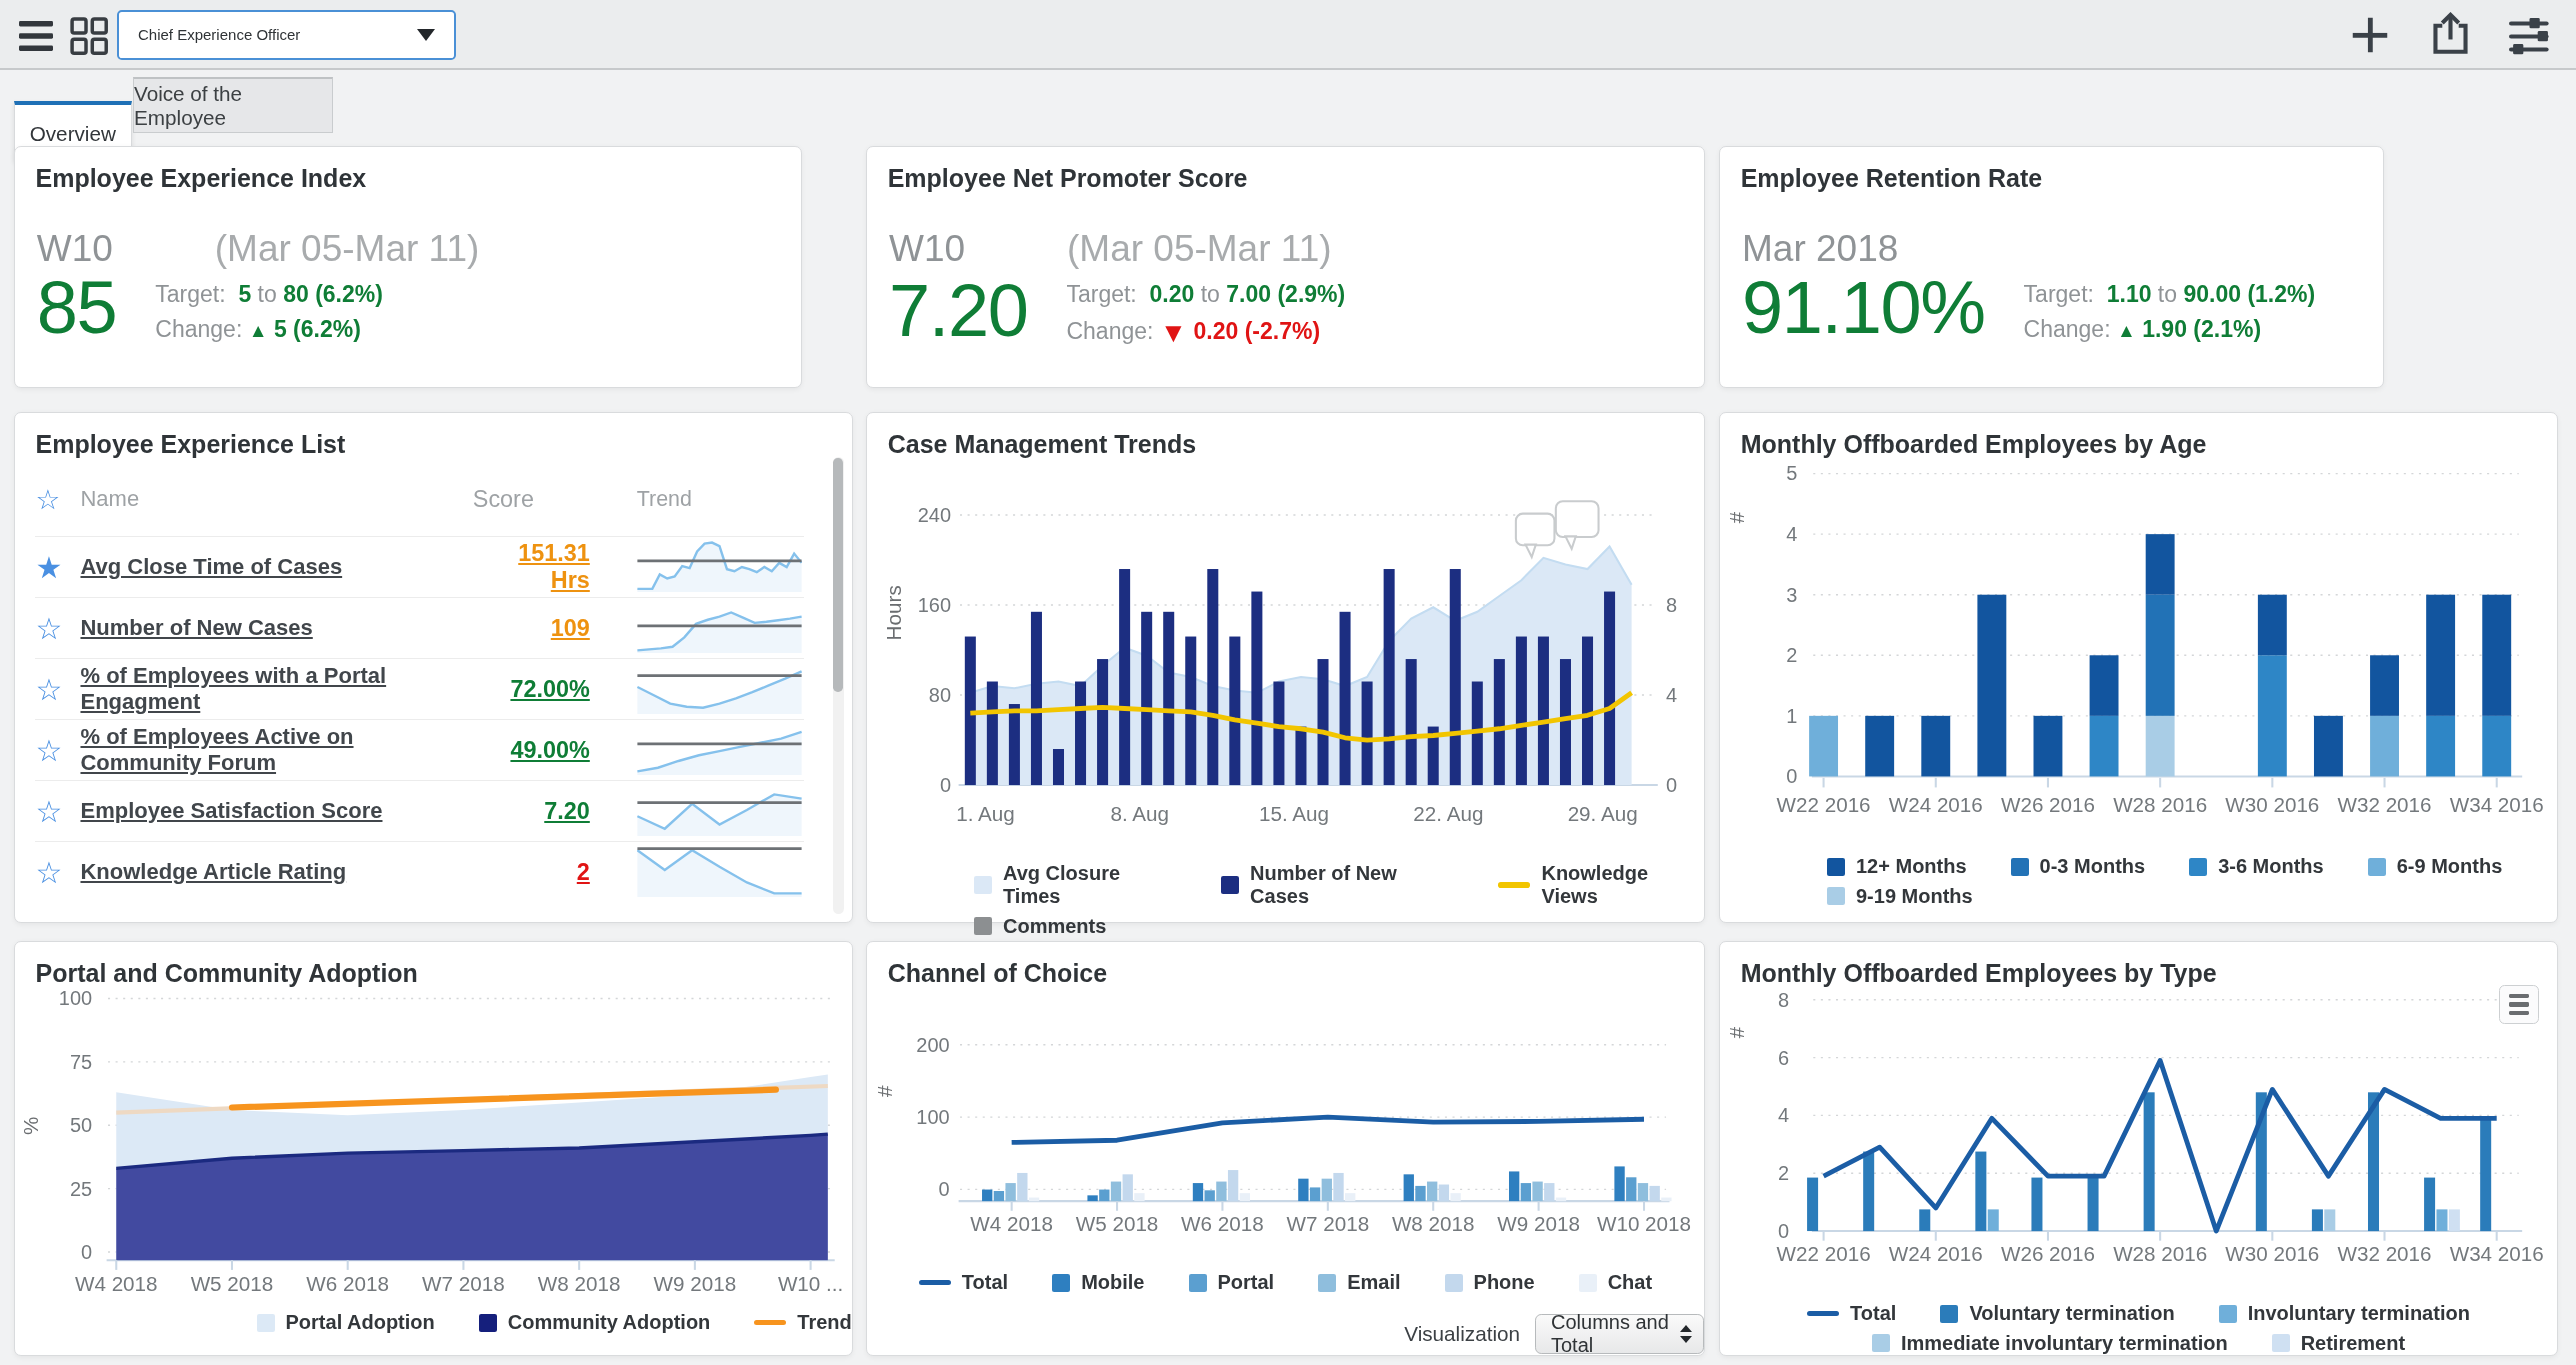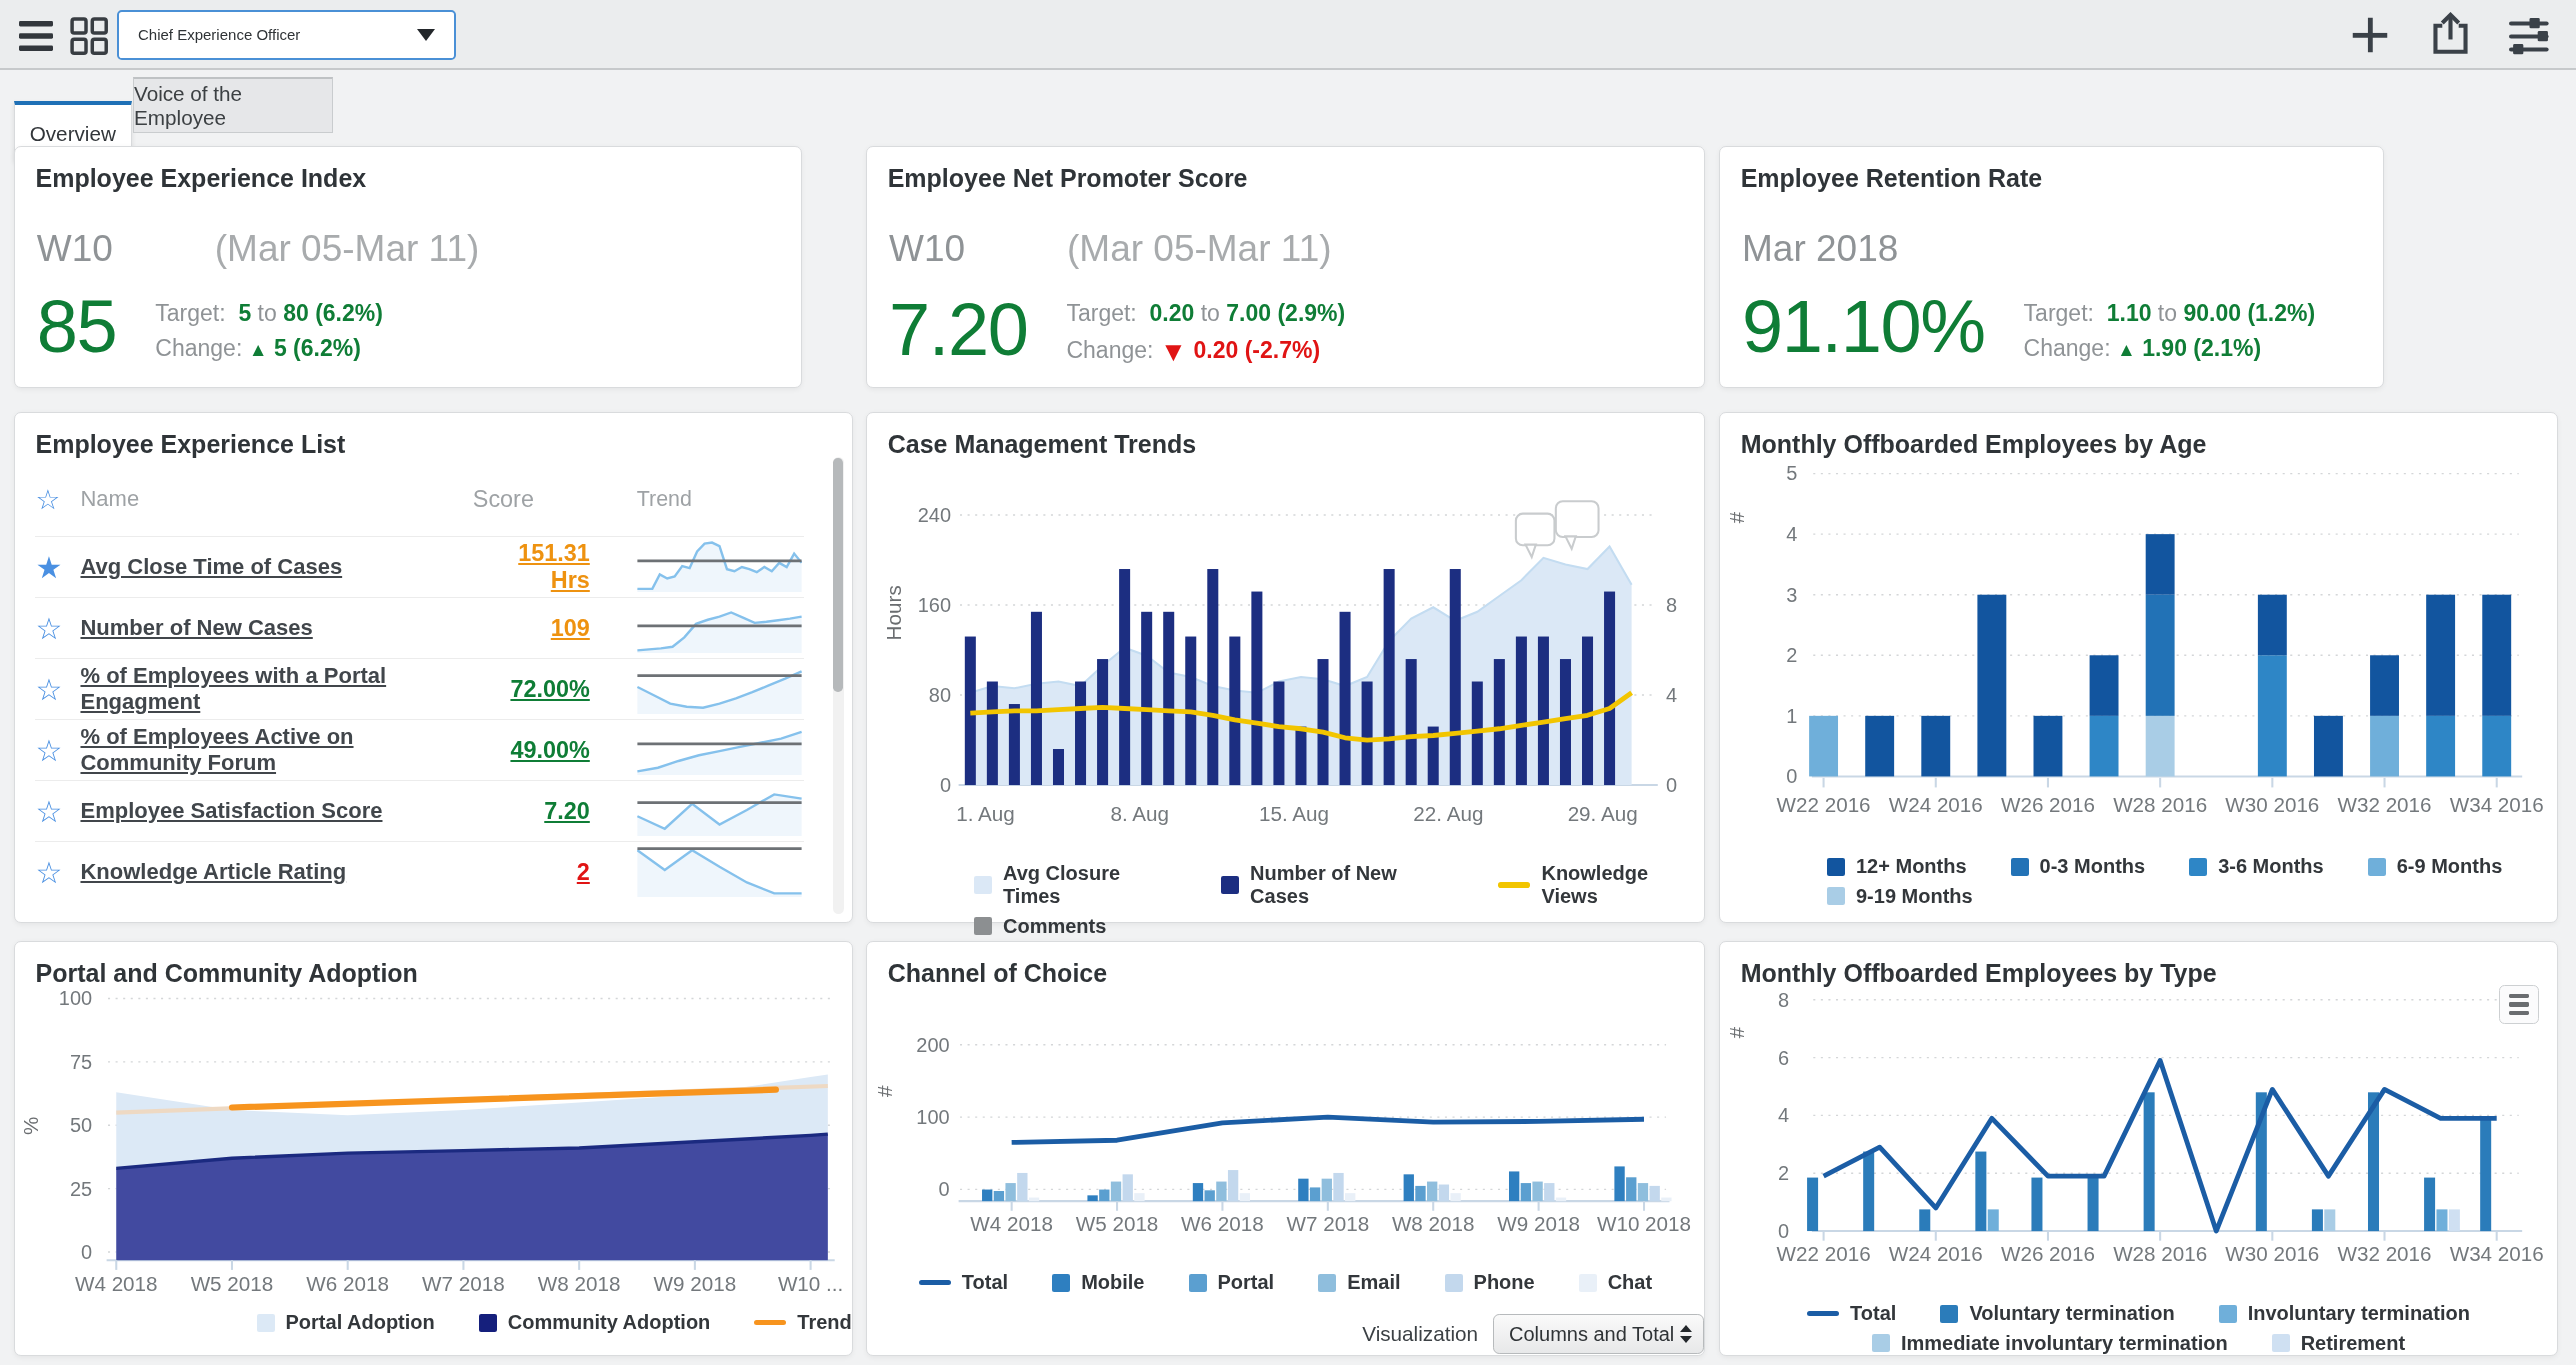--- a/index.html
+++ b/index.html
@@ -18,21 +18,21 @@
   #tab-voice { left:133px; top:77px; width:200px; height:56px; background:#e6e7e9; border:0.7px solid #c9ccce; border-top:2.8px solid #bfc2c4; color:#3c4043; }
 
   
   .card { position:absolute; background:#fff; border:1.4px solid #d9dbdd; border-radius:6.9px; box-shadow:0 1.4px 5.5px rgba(0,0,0,.05); }
   .card-title { position:absolute; left:20.7px; top:16.5px; font-size:25px; font-weight:700; color:#2f3438; }
 
   
   .kpi-period { position:absolute; left:22px; top:81px; font-size:37px; }
   .kpi-week { color:#8f9396; display:inline-block; min-width:178px; }
   .kpi-range { color:#a8abad; }
-  .kpi-row { position:absolute; left:22px; top:139px; display:flex; align-items:center; gap:39px; }
+  .kpi-row { position:absolute; left:22px; top:120px; display:flex; align-items:center; gap:39px; }
   .kpi-value { font-size:74px; color:#0f7d36; line-height:1.1; letter-spacing:-1.4px; }
   .kpi-meta { font-size:23px; line-height:1.55; color:#8f9396; padding-top:9.6px; }
   .kpi-meta b { color:#0f7d36; font-weight:700; }
   .kpi-meta .chg-red b { color:#e01414; }
   .arrow-up { color:#0f7d36; font-size:19px; }
   .arrow-down { color:#e01414; font-size:27.6px; vertical-align:-2.8px; }
   .chg-red { color:#e01414; }
 
   
   .lheader { position:absolute; left:20.7px; top:66px; right:48px; height:40px; display:flex; align-items:center; font-size:21.4px; color:#9ea2a5; }
@@ -55,21 +55,21 @@
   .legrow.center { justify-content:center; }
   .legitem { display:flex; align-items:center; gap:11px; cursor:pointer; }
   .sw { flex:none; }
   .swsq { width:18px; height:18px; border-radius:2.1px; }
   .swline { width:32px; height:5.5px; border-radius:2.8px; }
   .leglabel { font-size:20px; font-weight:700; color:#33373b; }
 
   
   #viz-row { position:absolute; left:0; right:0; top:372px; display:flex; justify-content:flex-end; align-items:center; gap:15px; }
   #viz-label { font-size:20.7px; color:#3c4145; }
-  #viz-select { width:211px; height:40px; background:linear-gradient(#fafafa,#e7e8e9); border:1.4px solid #b7babc; border-radius:6.2px; display:flex; align-items:center; padding:0 11px 0 15px; cursor:pointer; }
+  #viz-select { width:169px; height:40px; background:linear-gradient(#fafafa,#e7e8e9); border:1.4px solid #b7babc; border-radius:6.2px; display:flex; align-items:center; padding:0 11px 0 15px; cursor:pointer; }
   #viz-select .val { flex:1; font-size:20px; color:#2f3336; }
   .updown { display:flex; flex-direction:column; gap:3.4px; }
   .updown i { width:0; height:0; border-left:6.2px solid transparent; border-right:6.2px solid transparent; }
   .updown .u { border-bottom:7.6px solid #23272b; }
   .updown .d { border-top:7.6px solid #23272b; }
 
   
   #type-menu { position:absolute; right:18px; top:43px; width:40px; height:39px; background:#fbfbfc; border:1.4px solid #cdd0d2; border-radius:5.5px; display:flex; flex-direction:column; justify-content:center; align-items:center; gap:4.1px; cursor:pointer; }
   #type-menu i { width:20.7px; height:4.1px; background:#6a6d70; border-radius:1.4px; }
 </style>

